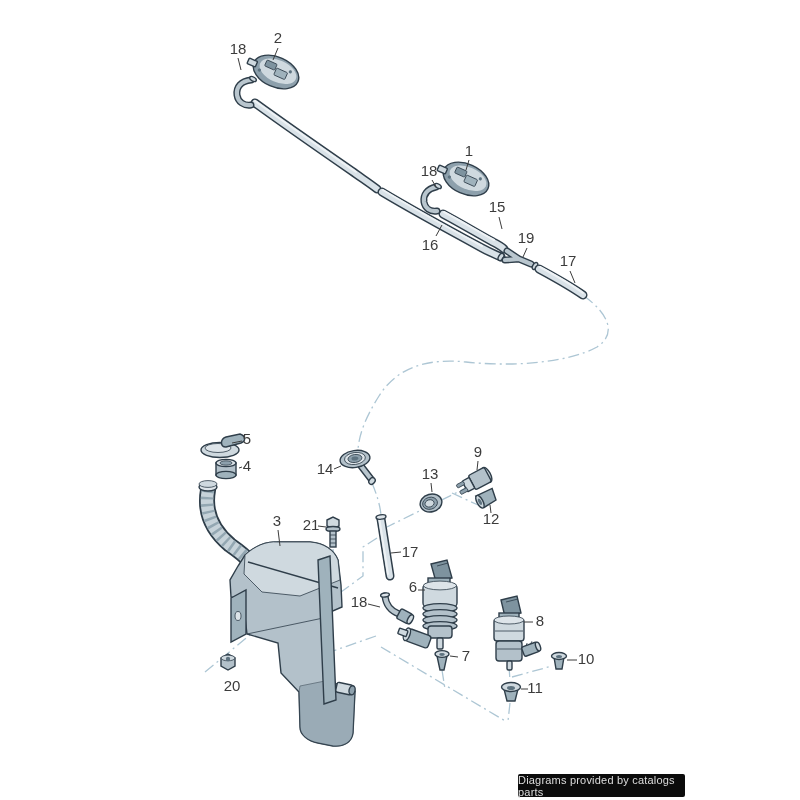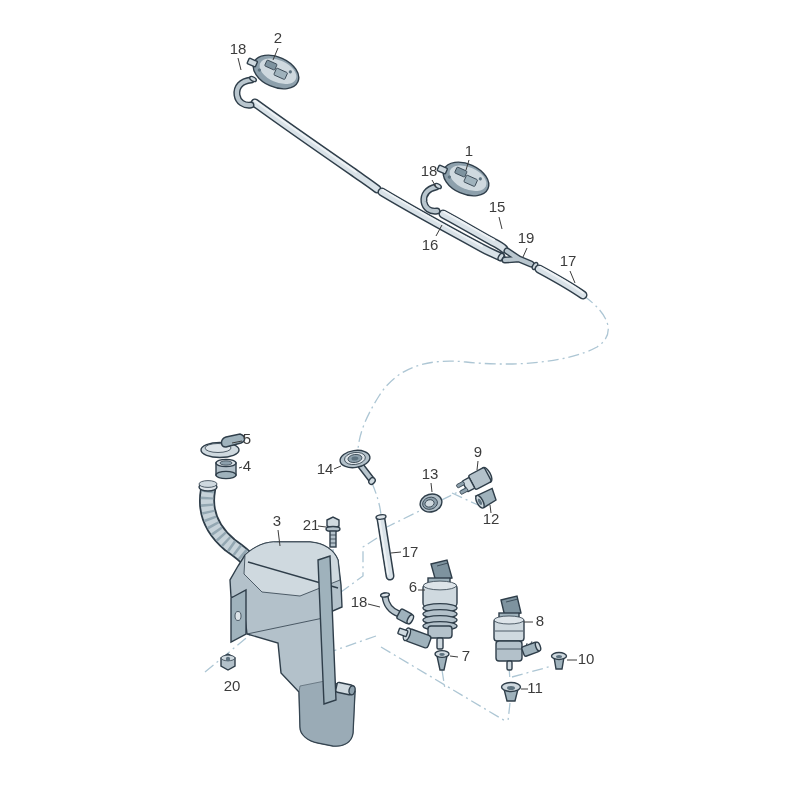--- a/index.html
+++ b/index.html
@@ -307,13 +307,16 @@
         <line x1="524" y1="622" x2="533" y2="622" class="leader"></line>
         <text x="540" y="626" text-anchor="middle" class="lbl">8</text>
         <line x1="567" y1="660" x2="577" y2="660" class="leader"></line>
         <text x="586" y="664" text-anchor="middle" class="lbl">10</text>
         <line x1="521" y1="689" x2="528" y2="689" class="leader"></line>
         <text x="535" y="693" text-anchor="middle" class="lbl">11</text>
         <text x="232" y="691" text-anchor="middle" class="lbl">20</text>
       </g>
   </svg>
 
+  <div class="watermark" style="background: rgb(11, 11, 11); color: rgb(220, 220, 220);">
+    <span>Diagrams provided by catalogs parts</span>
+  </div>
 </div>
 
 </body></html>

